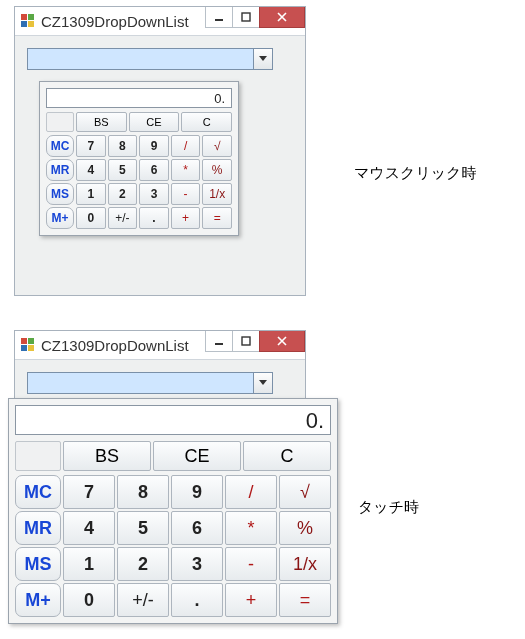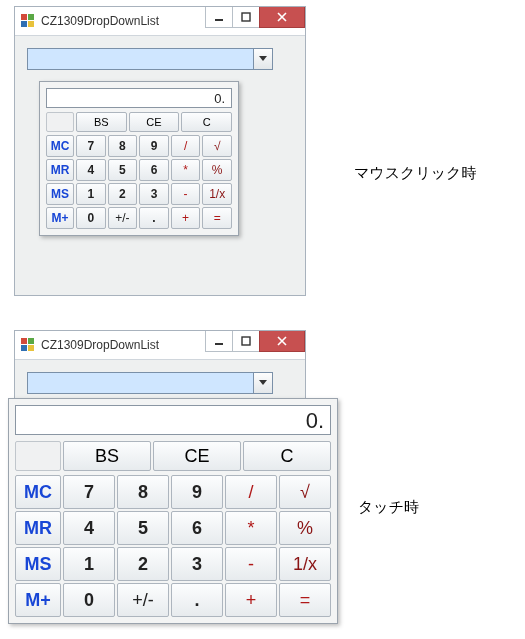--- a/index.html
+++ b/index.html
@@ -36,21 +36,21 @@
     padding-left: 6px;
   }
   .app-icon {
     width: 14px;
     height: 14px;
     margin-right: 6px;
     flex: none;
   }
   .title-text {
     flex: 1 1 auto;
-    font-size: 12px;
+    font-size: 15px;
     color: #333;
     white-space: nowrap;
     overflow: hidden;
   }
   .winbtns {
     display: flex;
     height: 20px;
     margin-right: 0;
     align-self: flex-start;
   }
@@ -132,21 +132,21 @@
     align-items: center;
     justify-content: center;
     box-sizing: border-box;
     font-family: Arial, sans-serif;
     cursor: default;
   }
   .cbtn.empty {
     background: #f0f1f2;
     border-color: #c0c6cc;
   }
-  .c-blue { color: #1846d6; font-weight: bold; }
+  .c-blue { color: #1846d6; font-weight: bold; border-radius: 7px; }
   .c-red  { color: #b01818; }
   .c-dred { color: #8a1414; }
   .c-blk  { color: #222; }
   .c-bold { font-weight: bold; }
 
   
   .calc.small { width: 200px; }
   .calc.small .calc-display { height: 20px; font-size: 13px; margin-bottom: 4px;}
   .calc.small .calc-grid.topbar {
     grid-template-columns: 28px repeat(3, 1fr);

